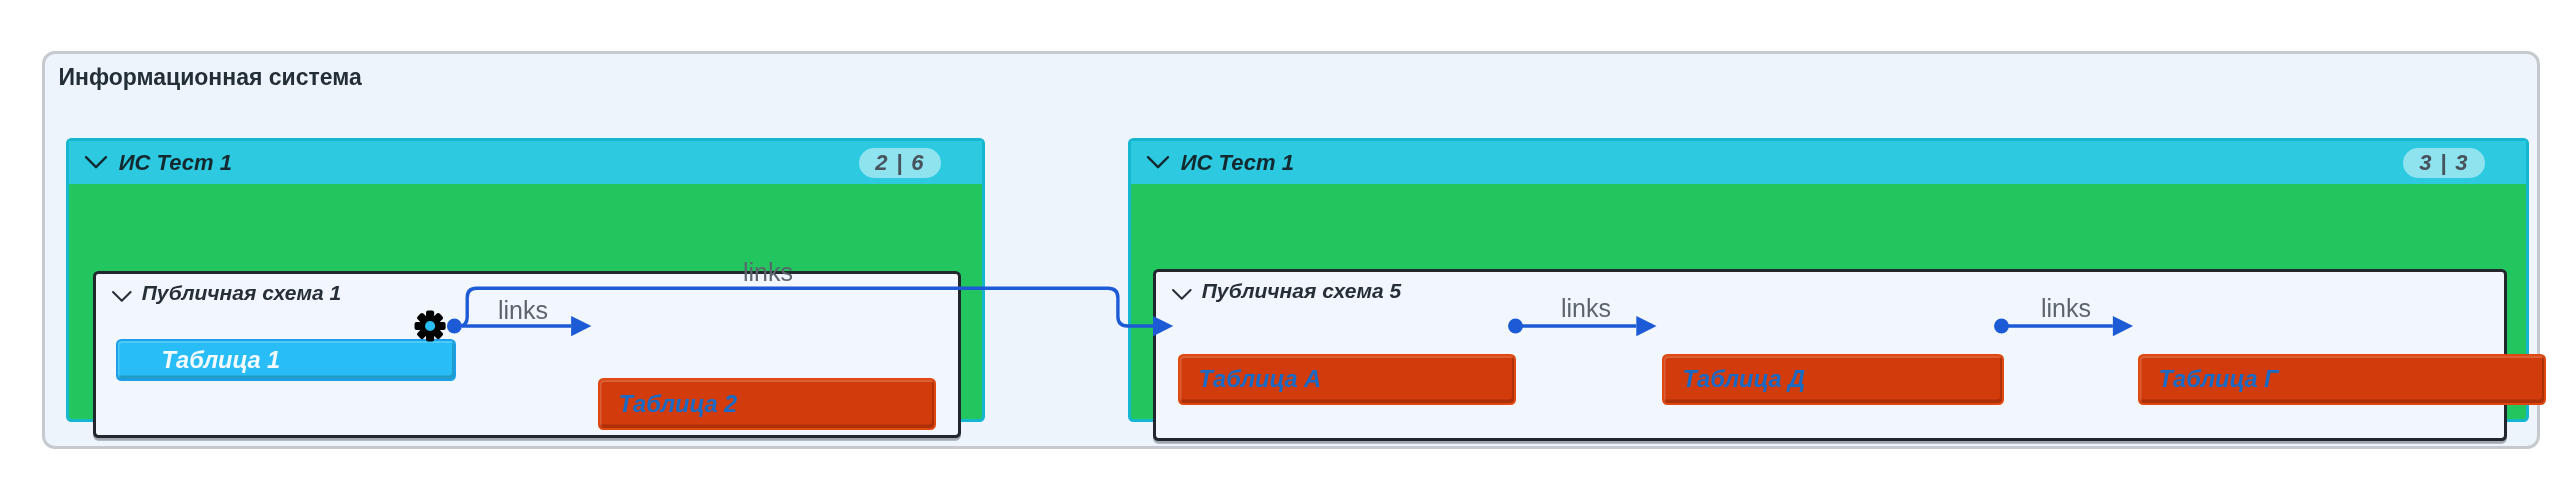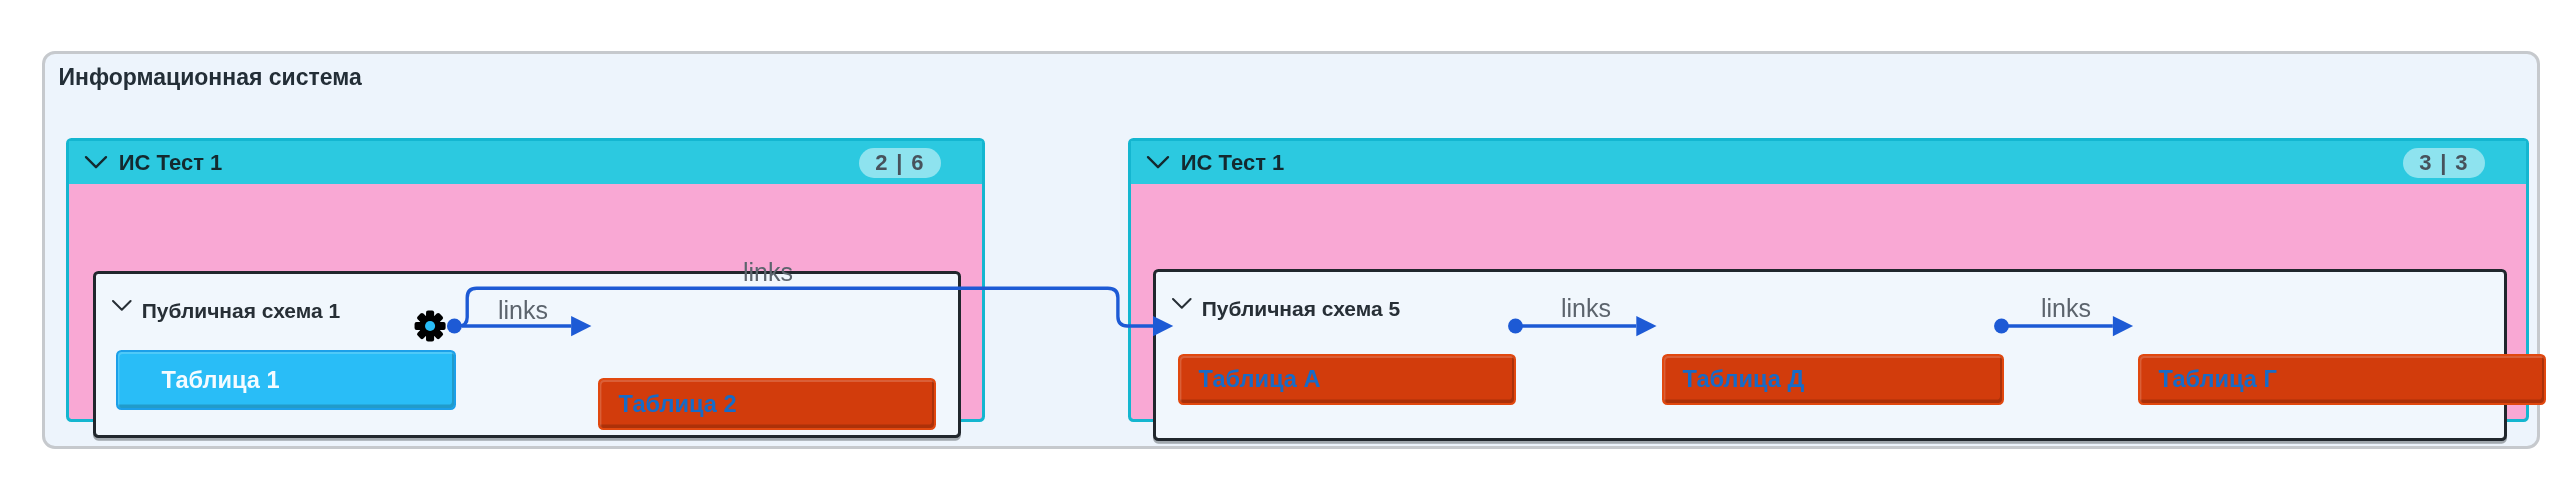--- a/index.html
+++ b/index.html
@@ -3,35 +3,35 @@
 <meta charset="utf-8">
 <style>
   html,body{margin:0;padding:0;background:#ffffff;}
   .canvas{position:relative;width:2576px;height:486px;background:#ffffff;overflow:hidden;
           font-family:"Liberation Sans","DejaVu Sans",sans-serif;}
   
   .root-box{position:absolute;left:42px;top:51px;width:2498px;height:398px;
             background:#edf4fc;border:3.4px solid #c6c9cd;border-radius:13px;box-sizing:border-box;}
   .root-title{position:absolute;left:13.5px;top:9.5px;font-size:23px;font-weight:bold;color:#232e37;}
   
-  .sys{position:absolute;border:3.4px solid #14b6d0;border-radius:5.4px;background:#f9a8d4;box-sizing:border-box;}
+  .sys{position:absolute;border:3.4px solid #14b6d0;border-radius:5.4px;background:#22c55e;box-sizing:border-box;font-style:italic;}
   .sys-1{left:21px;top:84px;width:919px;height:284px;}
   .sys-2{left:1083px;top:84px;width:1401px;height:284px;}
   .sys-header{position:relative;height:43px;background:#2cc9e0;display:flex;align-items:center;}
   .sys-header .chev{margin-left:15px;flex:0 0 auto;display:flex;}
   .sys-title{margin-left:10.8px;font-size:22px;font-weight:bold;color:#14292f;}
   .sys-badge{position:absolute;right:41px;top:50%;transform:translateY(-50%);
              background:#8ee3ef;color:#47525c;font-size:22px;font-weight:bold;
              padding:2px 16px;border-radius:16px;letter-spacing:1.4px;}
   
   .schema{position:absolute;border:3.4px solid #21272d;border-radius:5.4px;background:#f1f7fd;box-sizing:border-box;
           box-shadow:0 2.7px 0 rgba(20,25,30,0.35);}
   .schema-1{left:23.6px;top:130px;width:868px;height:167px;}
   .schema-2{left:21.6px;top:128px;width:1354px;height:172px;}
-  .schema-title{position:absolute;left:15px;top:25px;display:flex;align-items:flex-start;}
+  .schema-title{position:absolute;left:15px;top:7px;display:flex;align-items:flex-end;}
   .schema-title .label{margin-left:9.5px;font-size:21px;font-weight:bold;color:#272f36;}
   
   .tbl{position:absolute;border-radius:5.4px;box-sizing:border-box;display:flex;align-items:center;
        font-size:23.6px;font-weight:bold;padding-left:19px;
        box-shadow:inset 1.4px 2px 0 rgba(255,255,255,0.18), inset -2px -3.4px 0 rgba(0,0,0,0.18);}
   .tbl-blue{background:#29bdf7;border:2.7px solid #1c9fe9;color:#f4fbff;}
   .tbl-red{background:#d23c0c;border:2.7px solid #e1480f;color:#176bc7;}
   
   .edges{position:absolute;left:0;top:0;width:2576px;height:486px;pointer-events:none;}
   .edges *{pointer-events:auto;}
@@ -58,21 +58,21 @@
 
       <div class="schema schema-1">
         <div class="schema-title">
           <span>
             <svg width="21.6" height="13.5" viewBox="0 0 32 20">
               <polyline points="3,3 16,16 29,3" fill="none" stroke="#272f36" stroke-width="3" stroke-linecap="round" stroke-linejoin="round"></polyline>
             </svg>
           </span>
           <span class="label">Публичная схема 1</span>
         </div>
-        <div class="tbl tbl-blue" style="left:20px;top:76px;width:340px;height:60px;padding-left:44px;">
+        <div class="tbl tbl-blue" style="left:20px;top:65px;width:340px;height:42px;padding-left:44px;">
           <span>Таблица 1</span>
         </div>
         <div class="tbl tbl-red" style="left:502px;top:79px;width:338px;height:52px;margin-top:25px;">
           <span>Таблица 2</span>
         </div>
       </div>
     </div>
 
     <div class="sys sys-2">
       <div class="sys-header">

